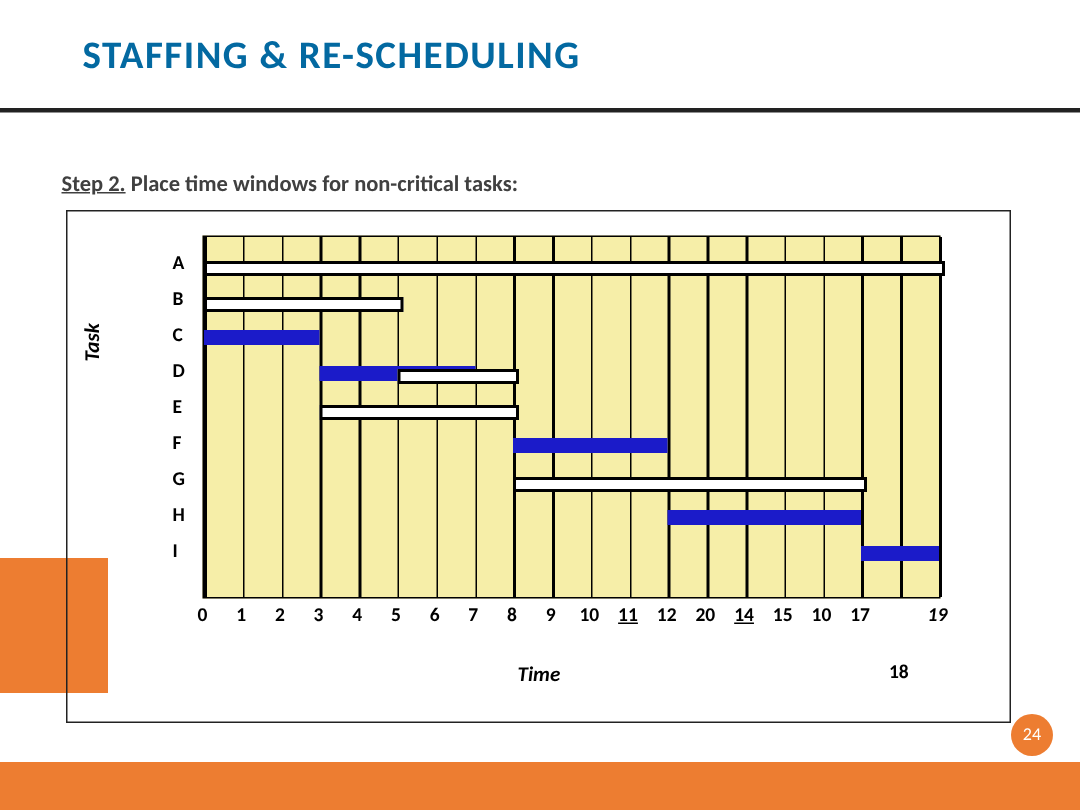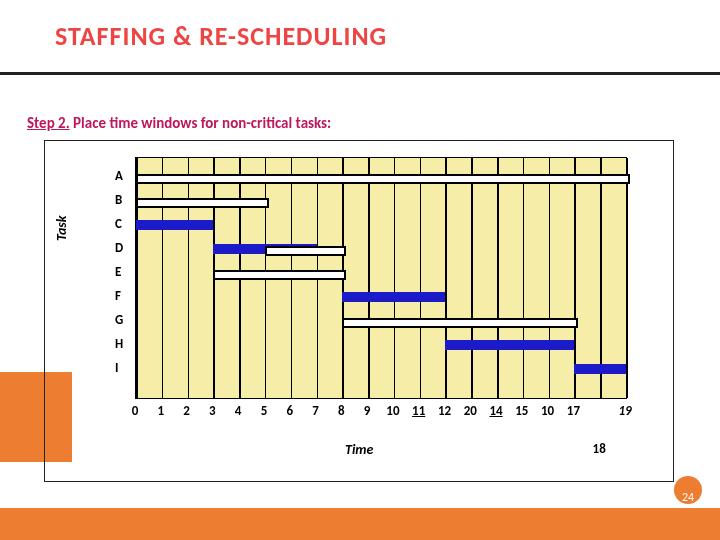--- a/index.html
+++ b/index.html
@@ -1,24 +1,24 @@
 <!DOCTYPE html>
 <html><head>
 <meta charset="utf-8">
 <style>
 html,body{margin:0;padding:0;width:720px;height:540px;font-family:Calibri,Arial,sans-serif;background:#fff}
 .slide{position:relative;width:720px;height:540px}
-.title{position:absolute;left:55px;top:20px;font-size:26px;font-weight:600;letter-spacing:1px;color:#ef4444}
+.title{position:absolute;left:55px;top:20px;font-size:26px;font-weight:600;letter-spacing:1px;color:#0369a1}
 .hr{position:absolute;left:0;top:72px;width:720px;height:3px;background:#222}
-.sub{position:absolute;left:27px;top:114px;font-size:15px;color:#be185d}
+.sub{position:absolute;left:41px;top:114px;font-size:15px;color:#404040}
 .sub b{font-weight:700}
 .orange-box{position:absolute;left:0;top:372px;width:72px;height:90px;background:#ed7d31}
 .orange-bar{position:absolute;left:0;bottom:0;width:720px;height:32px;background:#ed7d31}
 .foot{position:absolute;left:44px;bottom:8px;font-size:13px;color:#555}
-.dot{position:absolute;right:18px;bottom:36px;width:28px;height:28px;border-radius:14px;background:#ed7d31;display:flex;align-items:flex-end;justify-content:center;color:#fff;font-size:12px}
+.dot{position:absolute;right:18px;bottom:36px;width:28px;height:28px;border-radius:14px;background:#ed7d31;display:flex;align-items:center;justify-content:center;color:#fff;font-size:12px}
 .chartbox{position:absolute;left:44px;top:140px;width:628px;height:340px;border:1px solid #222}
 .plot{position:absolute;left:90px;top:16px;width:490px;height:240px;background:#f6eea8;border:1px solid #000}
   .yl{position:absolute;left:8px;top:100px;transform:rotate(-90deg);transform-origin:left top;font-weight:700;font-style:italic;font-size:14px}
   .xl{position:absolute;left:300px;top:300px;font-weight:700;font-style:italic;font-size:14px}
   .ytick{position:absolute;left:70px;font-weight:700;font-size:13px;color:#000}
   .xtick{position:absolute;top:262px;font-weight:700;font-size:13px;color:#000;text-align:center;width:20px}
   .vline{position:absolute;top:0;height:240px;width:1.5px;background:#000}
   .bar{position:absolute;height:10px;background:#1b1bc9}
   .win{position:absolute;height:6px;border:2px solid #000;background:#fff}
 </style>

